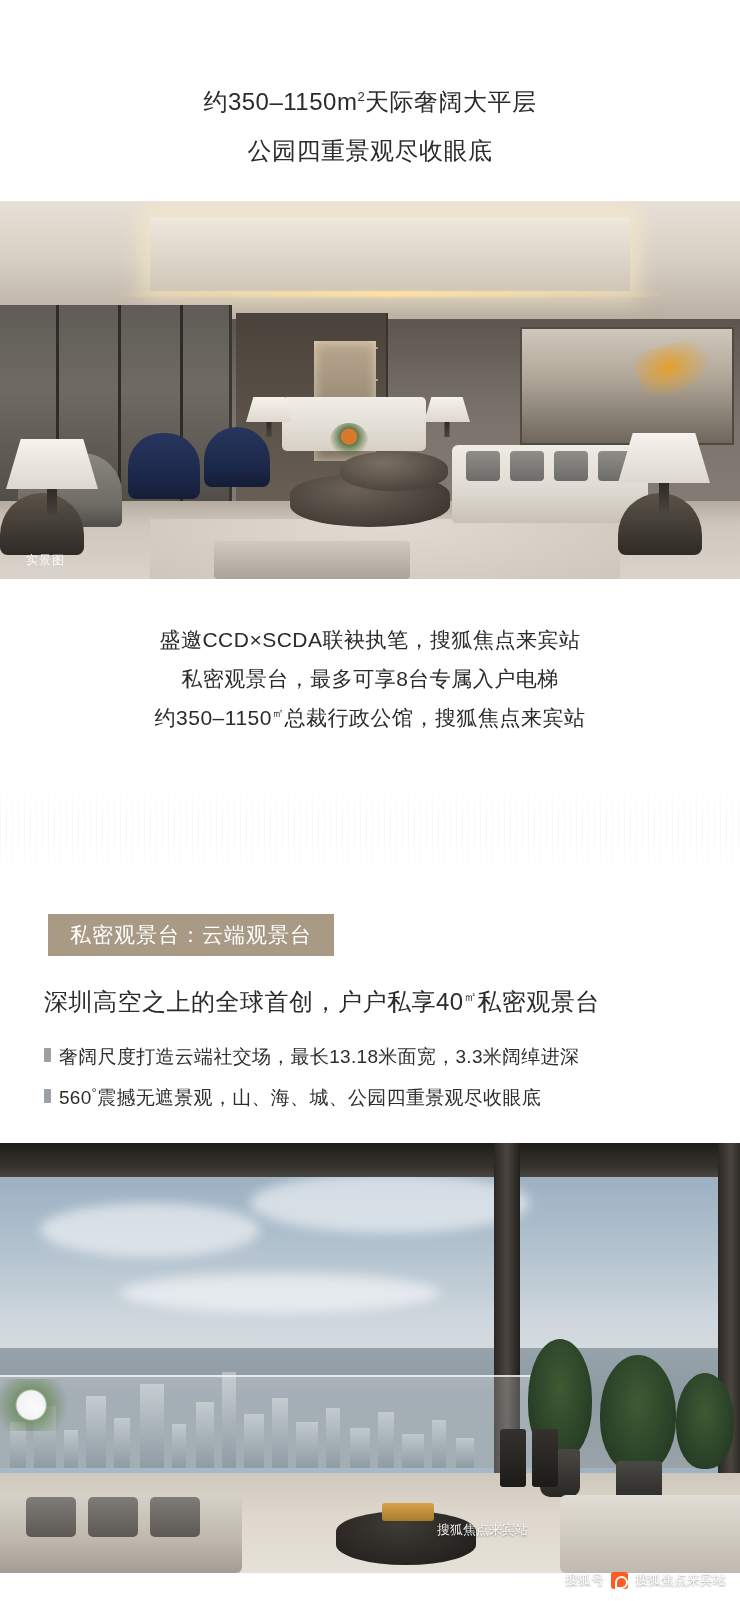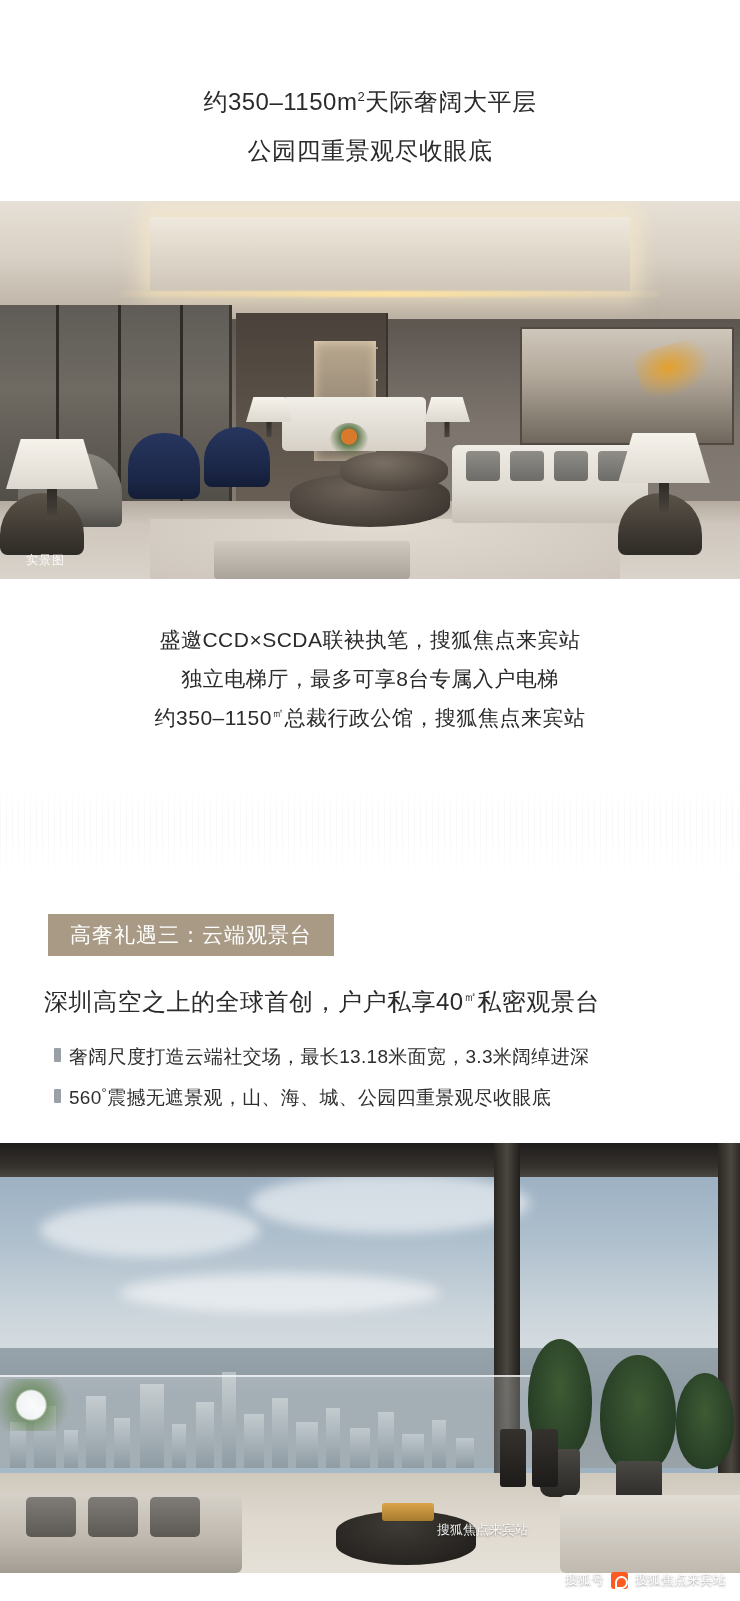--- a/index.html
+++ b/index.html
@@ -244,21 +244,20 @@
   }
   .sub2 {
     font-size: 24px;
     color: #2b2b2b;
     padding: 30px 0 0 44px;
     letter-spacing: 0.5px;
   }
   .sub2 .sm { font-size: 13px; vertical-align: super; }
   .bullets {
     padding: 24px 0 0 44px;
-    margin-left: 10px;
   }
   .bullet {
     display: flex;
     align-items: flex-start;
     font-size: 19px;
     color: #2e2e2e;
     line-height: 1.55;
     margin-bottom: 12px;
     letter-spacing: 0.3px;
   }
@@ -469,30 +468,30 @@
         <div class="neck"></div>
       </div>
 
       <div class="ottoman"></div>
 
       <div class="watermark-photo">实景图</div>
     </div>
 
     <div class="copy1">
       <div class="line"><span>盛邀CCD×SCDA联袂执笔，搜狐焦点来宾站</span></div>
-      <div class="line"><span>独立电梯厅，最多可享8台专属入户电梯</span></div>
+      <div class="line"><span>私密观景台，最多可享8台专属入户电梯</span></div>
       <div class="line"><span>约350–1150</span><span class="sm">㎡</span><span>总裁行政公馆，搜狐焦点来宾站</span></div>
     </div>
   </div>
 
   <div class="texture"></div>
 
   <div class="sec2">
     <div class="tag-left">
-      <span class="tag">高奢礼遇三：云端观景台</span>
+      <span class="tag">私密观景台：云端观景台</span>
     </div>
 
     <div class="sub2"><span>深圳高空之上的全球首创，户户私享40</span><span class="sm">㎡</span><span>私密观景台</span></div>
 
     <div class="bullets">
       <div class="bullet">
         <span class="dot"></span>
         <span>奢阔尺度打造云端社交场，最长13.18米面宽，3.3米阔绰进深</span>
       </div>
       <div class="bullet">

